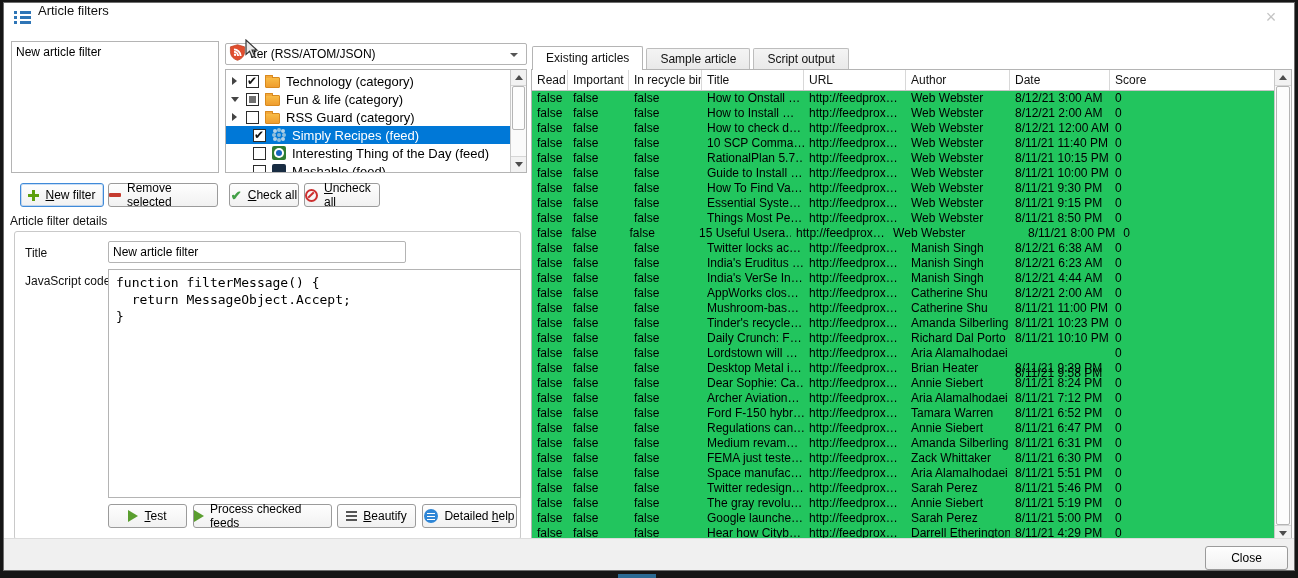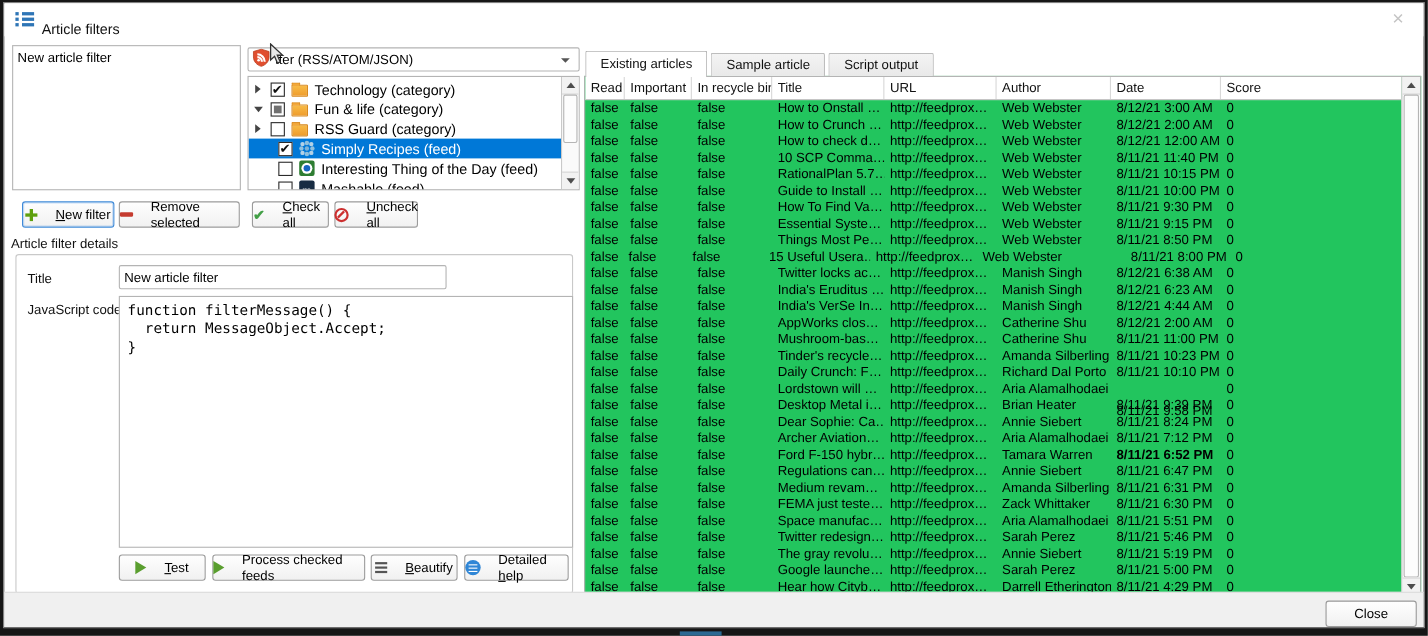--- a/index.html
+++ b/index.html
@@ -9,27 +9,27 @@
           border:1px solid #6e6e6e;box-sizing:border-box;}
   .task-accent{position:absolute;left:618px;bottom:0;width:38px;height:4px;background:#2b6a93;}
 
   
   .titlebar{position:absolute;left:0;top:0;right:0;height:30px;background:#fff;}
   .tb-icon{position:absolute;left:10px;top:7px;width:17px;height:15px;}
   .tb-icon::before{content:"";position:absolute;left:0;top:1px;width:3px;height:3px;background:#2e75b6;
                    box-shadow:0 5px 0 #2e75b6,0 10px 0 #2e75b6;}
   .tb-icon::after{content:"";position:absolute;left:6px;top:1px;width:11px;height:3px;background:#2e75b6;
                   box-shadow:0 5px 0 #2e75b6,0 10px 0 #2e75b6;}
-  .tb-title{position:absolute;left:34px;top:16px;font-size:13px;color:#111;}
+  .tb-title{position:absolute;left:34px;top:0;font-size:13px;color:#111;}
   .tb-close{position:absolute;right:12px;top:3px;width:22px;height:22px;display:flex;align-items:center;
             justify-content:center;font-size:18px;color:#c4c4c4;cursor:default;}
 
   
   .panel-border{border:1px solid #b4b4b4;background:#fff;box-sizing:border-box;}
-  .btn{position:absolute;display:flex;align-items:center;justify-content:center;gap:16px;height:24px;
+  .btn{position:absolute;display:flex;align-items:center;justify-content:center;gap:6px;height:24px;
        background:linear-gradient(#fefefe,#f1f1f1);border:1px solid #9b9b9b;border-radius:3px;
        box-sizing:border-box;font-size:12px;color:#000;}
   .btn.focused{border:1px solid #3f8ad8;box-shadow:0 0 0 1px rgba(100,160,230,.35) inset;}
   .btn u{text-decoration:underline;}
 
   
   .ic-plus{position:relative;width:11px;height:11px;flex:0 0 auto;}
   .ic-plus::before{content:"";position:absolute;left:4px;top:0;width:3px;height:11px;background:#5ea00e;}
   .ic-plus::after{content:"";position:absolute;left:0;top:4px;width:11px;height:3px;background:#5ea00e;}
   .ic-minus{width:12px;height:4px;background:#c53b2f;border-radius:1px;flex:0 0 auto;}
@@ -296,21 +296,21 @@
           <span class="tcell" style="width: 102px;">How to Onstall …</span>
           <span class="tcell" style="width: 102px;">http://feedprox…</span>
           <span class="tcell" style="width: 104px;">Web Webster</span>
           <span class="tcell" style="width: 100px;">8/12/21 3:00 AM</span>
           <span class="tcell" style="width: 164px;">0</span>
         </div>
         <div class="trr">
           <span class="tcell" style="width: 36px;">false</span>
           <span class="tcell" style="width: 61px;">false</span>
           <span class="tcell" style="width: 73px;">false</span>
-          <span class="tcell" style="width: 102px;">How to Crunch …</span>
+          <span class="tcell" style="width: 102px;">How to Install …</span>
           <span class="tcell" style="width: 102px;">http://feedprox…</span>
           <span class="tcell" style="width: 104px;">Web Webster</span>
           <span class="tcell" style="width: 100px;">8/12/21 2:00 AM</span>
           <span class="tcell" style="width: 164px;">0</span>
         </div>
         <div class="trr">
           <span class="tcell" style="width: 36px;">false</span>
           <span class="tcell" style="width: 61px;">false</span>
           <span class="tcell" style="width: 73px;">false</span>
           <span class="tcell" style="width: 102px;">How to check d…</span>
@@ -499,21 +499,21 @@
           <span class="tcell" style="width: 100px;">8/11/21 7:12 PM</span>
           <span class="tcell" style="width: 164px;">0</span>
         </div>
         <div class="trr">
           <span class="tcell" style="width: 36px;">false</span>
           <span class="tcell" style="width: 61px;">false</span>
           <span class="tcell" style="width: 73px;">false</span>
           <span class="tcell" style="width: 102px;">Ford F-150 hybr…</span>
           <span class="tcell" style="width: 102px;">http://feedprox…</span>
           <span class="tcell" style="width: 104px;">Tamara Warren</span>
-          <span class="tcell" style="width: 100px; font-weight: bold;">8/11/21 6:52 PM</span>
+          <span class="tcell" style="width: 100px;">8/11/21 6:52 PM</span>
           <span class="tcell" style="width: 164px;">0</span>
         </div>
         <div class="trr">
           <span class="tcell" style="width: 36px;">false</span>
           <span class="tcell" style="width: 61px;">false</span>
           <span class="tcell" style="width: 73px;">false</span>
           <span class="tcell" style="width: 102px;">Regulations can…</span>
           <span class="tcell" style="width: 102px;">http://feedprox…</span>
           <span class="tcell" style="width: 104px;">Annie Siebert</span>
           <span class="tcell" style="width: 100px;">8/11/21 6:47 PM</span>

